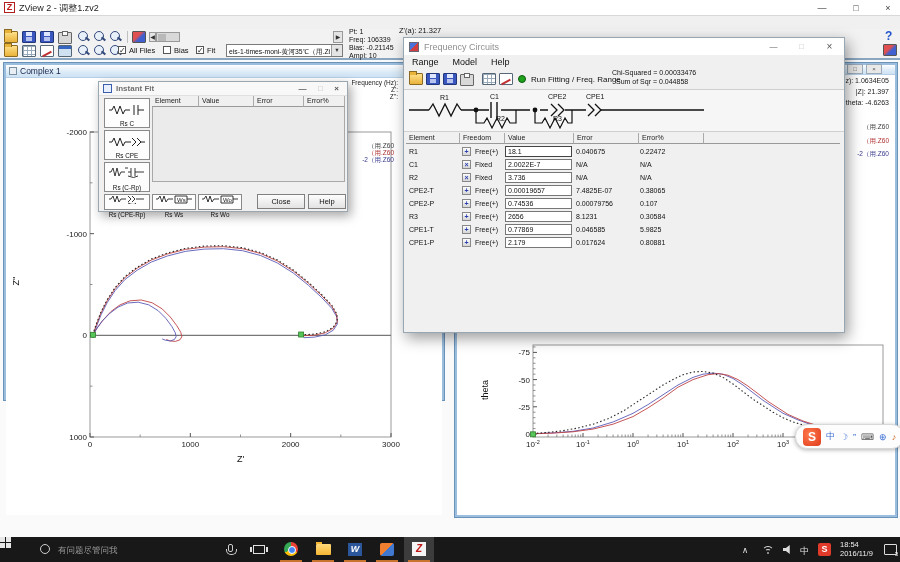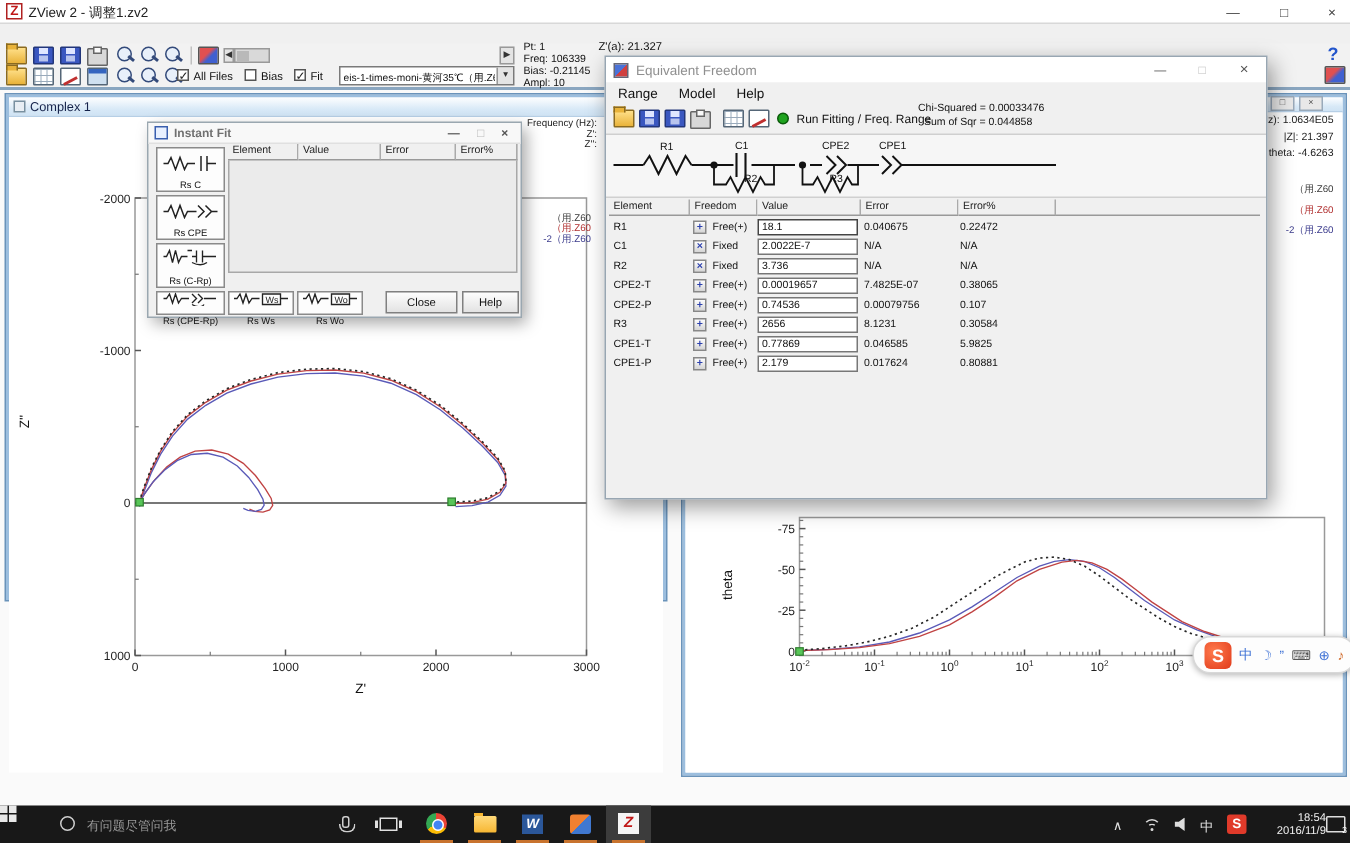--- a/index.html
+++ b/index.html
@@ -88,21 +88,21 @@
   .tfold{position:absolute;left:8px;top:7px;width:15px;height:11px;background:linear-gradient(#ffd97a,#f7b733);border-radius:1px;}
   .tfold::before{content:"";position:absolute;left:0;top:-2px;width:6px;height:2px;background:#f7b733;}
   .tword{position:absolute;left:8px;top:6px;width:14px;height:13px;background:#2b579a;color:#fff;font-size:9px;font-weight:bold;text-align:center;line-height:13px;}
   .tpic{position:absolute;left:8px;top:6px;width:14px;height:13px;background:linear-gradient(135deg,#f08030 50%,#4078d0 50%);border-radius:2px;}
   .tzv{position:absolute;left:8px;top:5px;width:14px;height:14px;background:#f5f5f5;color:#c01818;font-weight:bold;font-size:10px;text-align:center;line-height:14px;}
   .trayico{position:absolute;top:8px;font-size:8.5px;color:#e0e0e0;}
   .wifi{position:absolute;width:14px;height:10px;}
   .wifi i{position:absolute;border:1.4px solid #ddd;border-color:#ddd transparent transparent transparent;border-radius:50%;}
   .spk{position:absolute;width:9px;height:9px;background:#ddd;clip-path:polygon(0 32%,32% 32%,75% 0,75% 100%,32% 68%,0 68%);}
   .sogou-s{position:absolute;width:13px;height:13px;background:#e03a2a;border-radius:2px;color:#fff;font-weight:bold;font-size:9px;text-align:center;line-height:13px;}
-  .clock{position:absolute;font-size:7.5px;line-height:8.5px;color:#eee;text-align:right;}
+  .clock{position:absolute;font-size:7.5px;line-height:8.5px;color:#eee;text-align:left;}
   .acenter{position:absolute;width:13px;height:11px;border:1px solid #ddd;border-radius:1px;}
   .acenter span{position:absolute;right:-2px;bottom:-3px;font-size:6px;color:#fff;}
   
   .sgbar{position:absolute;background:#fdfdfd;border:1px solid #d8d8d8;border-radius:12px;box-shadow:0 1px 4px rgba(0,0,0,.3);display:flex;align-items:center;gap:5px;padding:0 7px;}
   .sgbar .logo{width:18px;height:18px;background:radial-gradient(circle at 35% 35%,#ff7a4d,#e03a1a);border-radius:4px;color:#fff;font-weight:bold;font-size:12px;text-align:center;line-height:18px;}
   .sgbar .it{font-size:9px;color:#3b6fd4;}
   svg text{font-family:"Liberation Sans",sans-serif;}
 </style>
 </head>
 <body>
@@ -395,21 +395,21 @@
         </svg>
       <span class="lbl" style="margin-top:-2px;">Rs Wo</span>
     </div>
     <span class="pbtn" style="left:158px;top:112px;width:48px;height:15px;">Close</span>
     <span class="pbtn" style="left:209px;top:112px;width:38px;height:15px;">Help</span>
   </div>
 
   <div class="ec" style="left:403px;top:37px;width:442px;height:296px;z-index:40;">
     <div class="ec-tb">
       <span class="ec-ico"></span>
-      <span class="t">Equivalent Freedom</span>
+      <span class="t">Frequency Circuits</span>
       <span class="dbtn" style="left:362px;top:2px;">—</span>
       <span class="dbtn" style="left:390px;top:2px;color:#c0c0c0;">□</span>
       <span class="dbtn" style="left:418px;top:2px;font-size:10px;">×</span>
     </div>
     <div class="ecmenu">
       <span>Range</span>
       <span>Model</span>
       <span>Help</span>
     </div>
     <div class="ectool">

